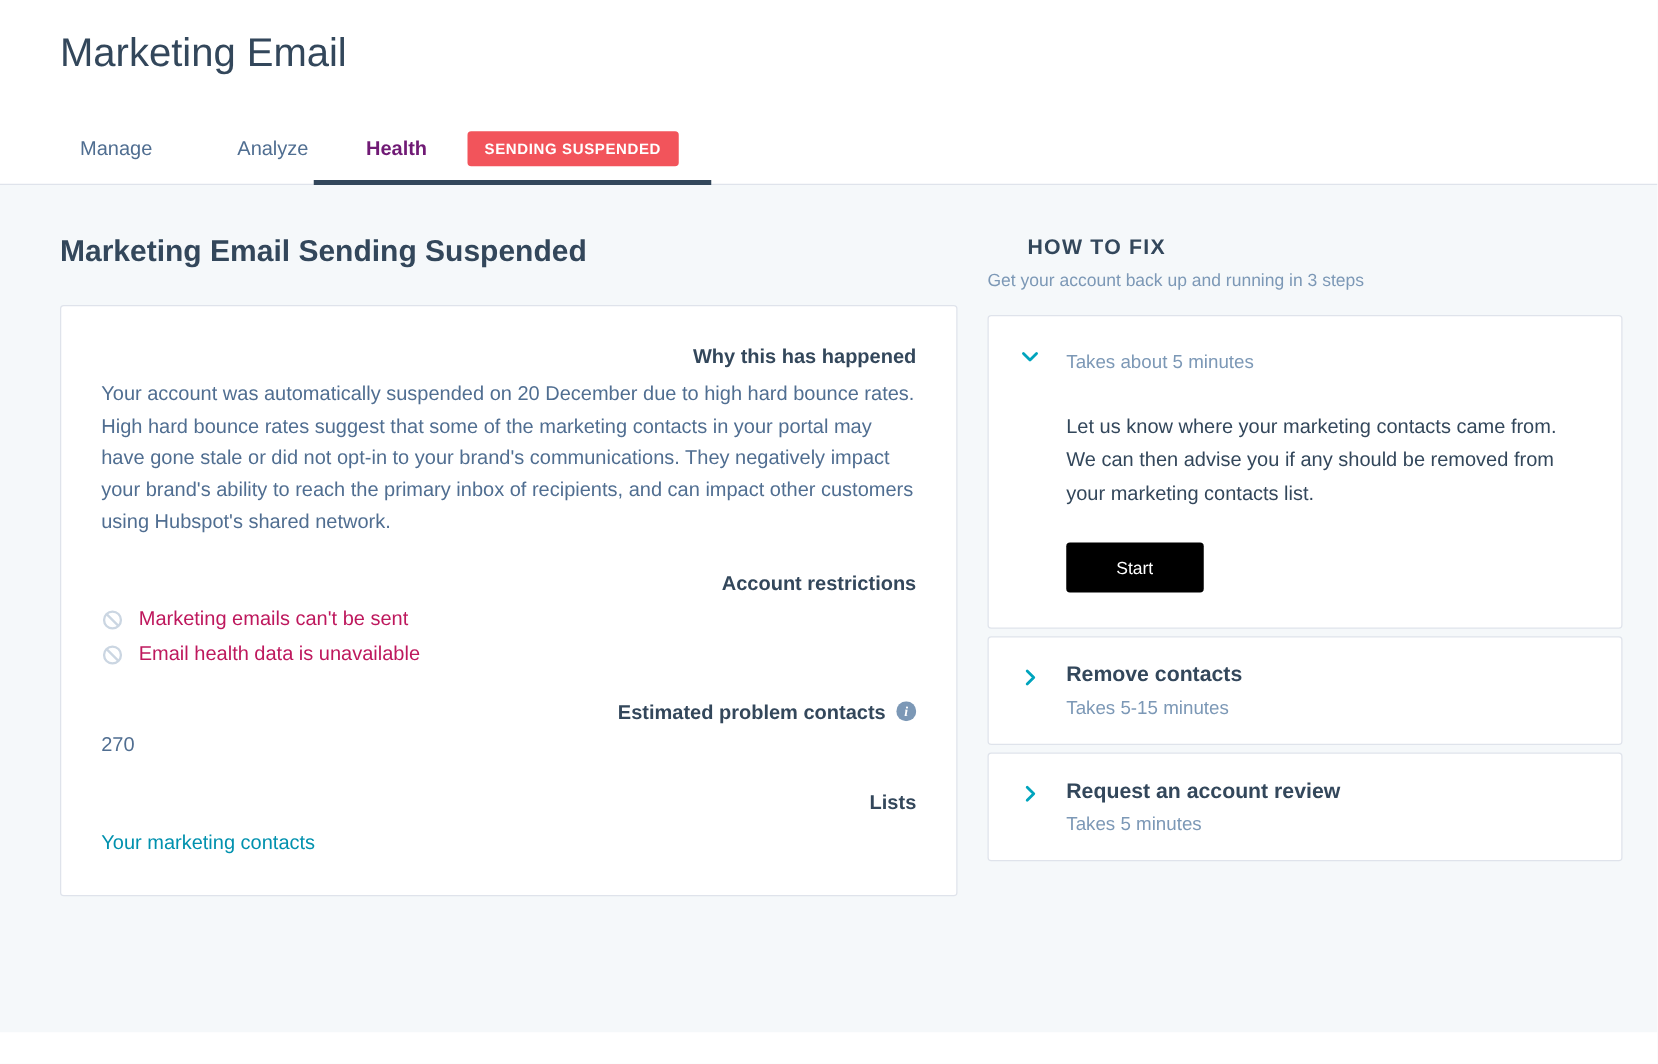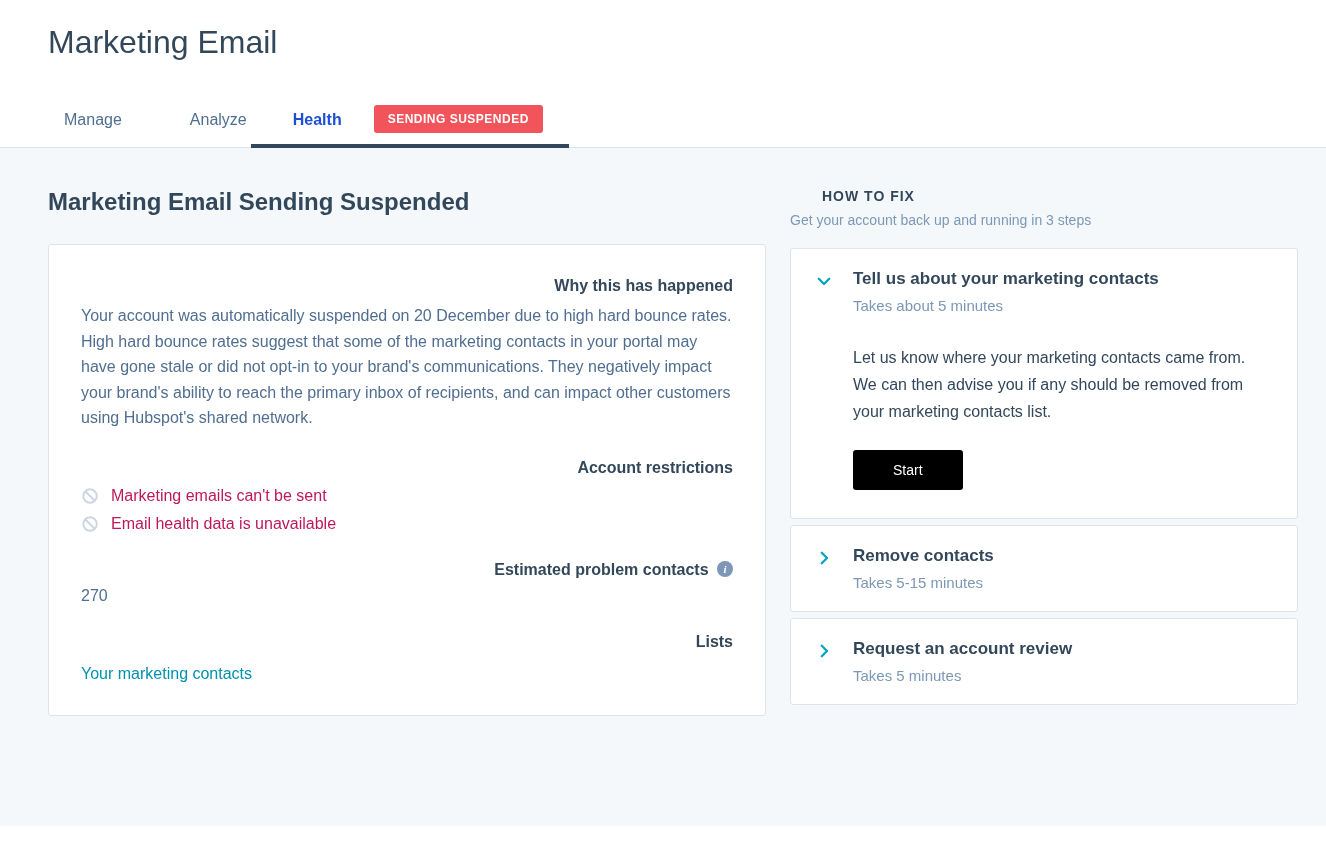--- a/index.html
+++ b/index.html
@@ -26,21 +26,21 @@
     padding-left: 12px;
   }
   .tab {
     font-size: 16px;
     color: #506e91;
     padding: 10px 4px 18px 4px;
     cursor: pointer;
   }
   .tab.active {
     font-weight: 600;
-    color: #1d4ed8;
+    color: #701a75;
   }
   .tab-indicator-wrap {
     display: flex;
     align-items: center;
     gap: 28px;
     margin-left: -22px;
     position: relative;
   }
   .active-underline {
     position: absolute;
@@ -133,21 +133,21 @@
     margin-bottom: 28px;
   }
   .link {
     color: #0091ae;
     font-size: 16px;
     cursor: pointer;
     margin-top: 6px;
     display: inline-block;
   }
   .howto-title {
-    font-size: 14px;
+    font-size: 17px;
     font-weight: 700;
     letter-spacing: 1px;
     color: #33475b;
     margin-bottom: 8px;
     padding-left: 32px;
   }
   .howto-sub {
     font-size: 14px;
     color: #7c98b6;
     margin-bottom: 20px;
@@ -269,21 +269,20 @@
     <div class="howto-sub">Get your account back up and running in 3 steps</div>
 
     <div class="step-card">
       <div class="step-header">
         <span class="chevron">
           <svg viewBox="0 0 24 24" fill="none" stroke="#00a4bd" stroke-width="3" stroke-linecap="round" stroke-linejoin="round">
               <polyline points="5 9 12 16 19 9"></polyline>
             </svg>
         </span>
         <div>
-          <div class="step-title">Tell us about your marketing contacts</div>
           <div class="step-time">Takes about 5 minutes</div>
         </div>
       </div>
       <div class="step-body">
         <div class="step-desc">Let us know where your marketing contacts came from. We can then advise you if any should be removed from your marketing contacts list.</div>
         <button class="btn-primary">Start</button>
       </div>
     </div>
 
     <div class="step-card">

